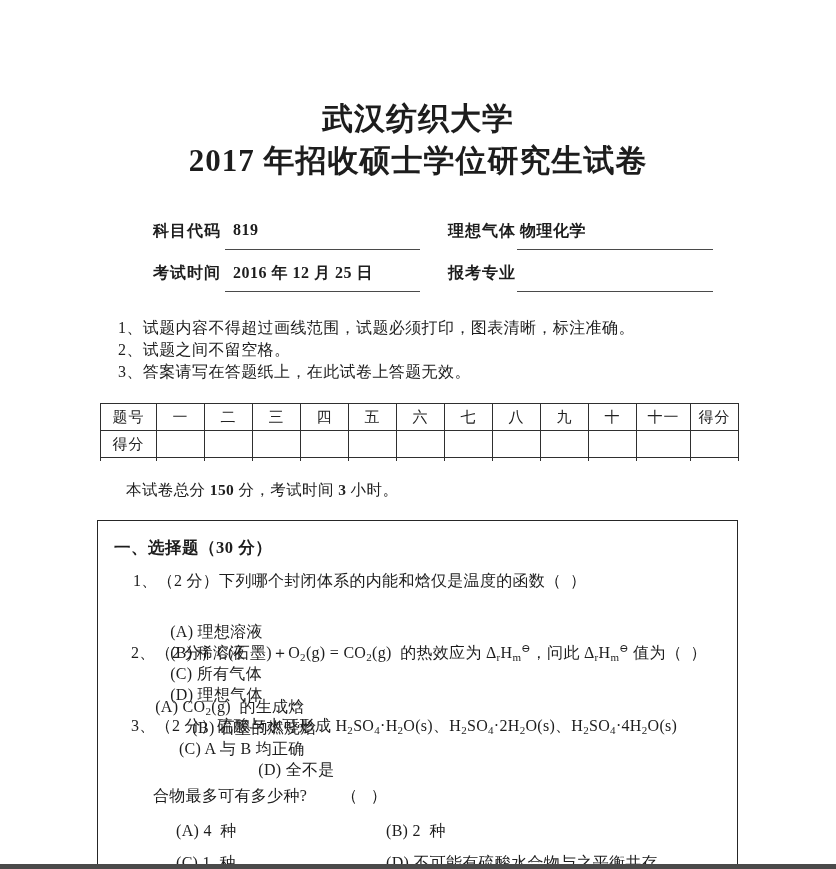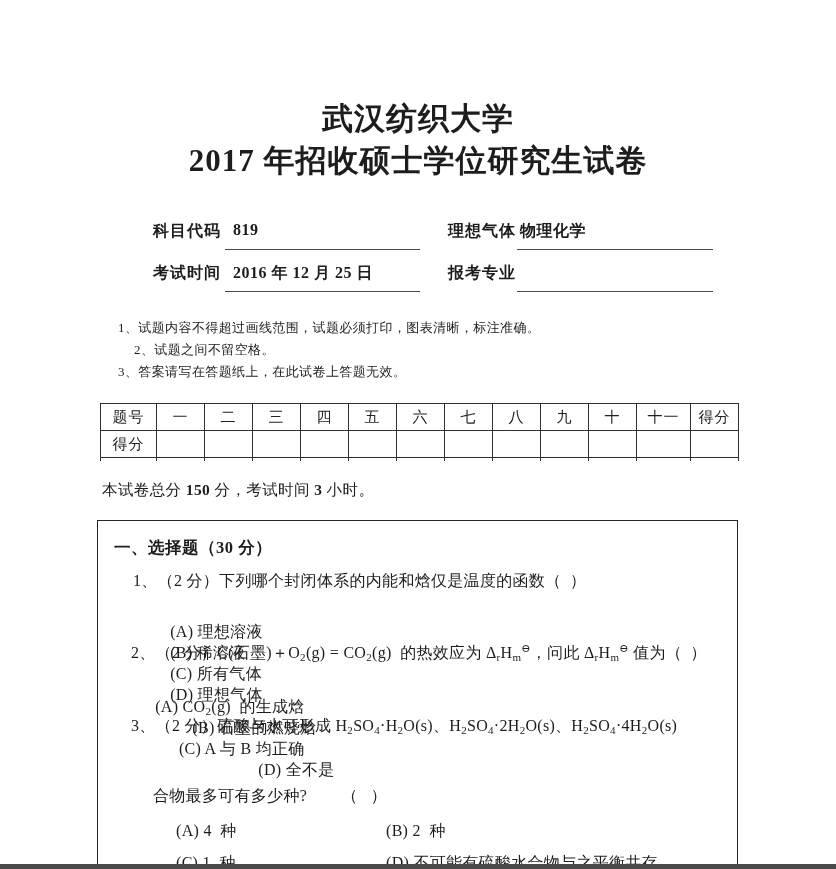--- a/index.html
+++ b/index.html
@@ -12,21 +12,21 @@
   .abs{position:absolute;}
   
   .title-wrap{left:0;top:98px;width:836px;text-align:center;}
   .title-line{font-size:31px;font-weight:bold;letter-spacing:1px;line-height:42px;}
   
   .form-label{font-size:16px;font-weight:600;letter-spacing:1px;}
   .form-value{font-size:16px;font-weight:bold;letter-spacing:0.5px;}
   .form-value.normal{font-weight:600;}
   .u-line{border-bottom:1.5px solid #4a4a4a;height:0;}
   
-  .instr{font-size:13px;line-height:21px;letter-spacing:0.4px;}
+  .instr{font-size:16px;line-height:21px;letter-spacing:0.4px;}
   
   table.score{border-collapse:collapse;table-layout:fixed;}
   table.score td{
     border:1.5px solid #2f2f2f;
     font-size:15px;text-align:center;vertical-align:middle;
     padding:0;letter-spacing:1px;color:#222;
   }
   table.score tr.r1 td{height:26px;}
   table.score tr.r2 td{height:26px;}
   table.score tr.stub td{height:3px;border-bottom:none;}
@@ -67,21 +67,21 @@
 
 <div class="abs form-label" style="left:153px;top:263px;">考试时间</div>
 <div class="abs form-value" style="left:233px;top:263px;">2016 年 12 月 25 日</div>
 <div class="abs u-line" style="left:225px;top:291px;width:195px;"></div>
 
 <div class="abs form-label" style="left:448px;top:263px;">报考专业</div>
 <div class="abs form-value normal" style="left:520px;top:263px;"></div>
 <div class="abs u-line" style="left:517px;top:291px;width:196px;"></div>
 
 <div class="abs instr" style="left:118px;top:317px;">1、试题内容不得超过画线范围，试题必须打印，图表清晰，标注准确。</div>
-<div class="abs instr" style="left:134px;top:339px;">2、试题之间不留空格。</div>
+<div class="abs instr" style="left:118px;top:339px;">2、试题之间不留空格。</div>
 <div class="abs instr" style="left:118px;top:361px;">3、答案请写在答题纸上，在此试卷上答题无效。</div>
 
 <table class="score abs" style="left:100px;top:403px;width:638px;">
   <colgroup>
     <col style="width:56px">
       <col style="width:48px">
       <col style="width:48px">
       <col style="width:48px">
     <col style="width:48px">
       <col style="width:48px">
@@ -135,21 +135,21 @@
         <td></td>
         <td></td>
     <td></td>
         <td></td>
         <td></td>
     <td></td>
   </tr>
 </tbody>
   </table>
 
-<div class="abs note" style="left:102px;top:480px;"><span>本试卷总分 </span><b>150</b><span> 分，考试时间 </span><b>3</b><span> 小时。</span></div>
+<div class="abs note" style="left:126px;top:480px;"><span>本试卷总分 </span><b>150</b><span> 分，考试时间 </span><b>3</b><span> 小时。</span></div>
 
 <div class="abs qbox">
   <div class="qline sec-head" style="left:16px;top:16px;">一、选择题（30 分）</div>
 
   <div class="qline" style="left:35px;top:50px;">1、（2 分）下列哪个封闭体系的内能和焓仅是温度的函数（  ）</div>
   <div class="qline opt-row" style="left:55px;top:83px;">
     <span style="margin-right:9px;">(A) 理想溶液</span>
     <span style="margin-right:9px;">(B) 稀溶液</span>
     <span style="margin-right:25px;">(C) 所有气体</span>
     <span>(D) 理想气体</span>

